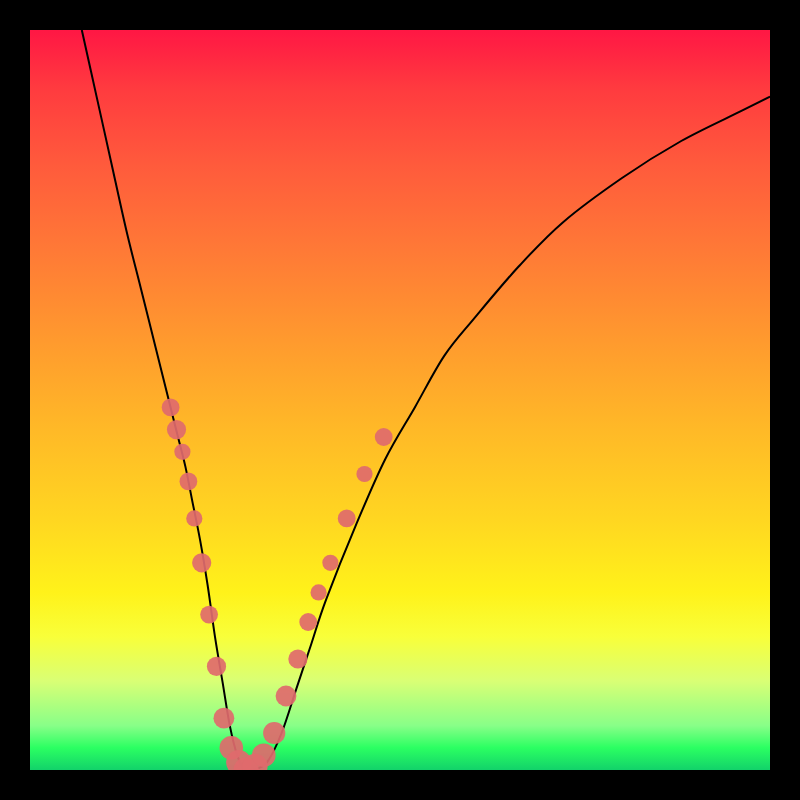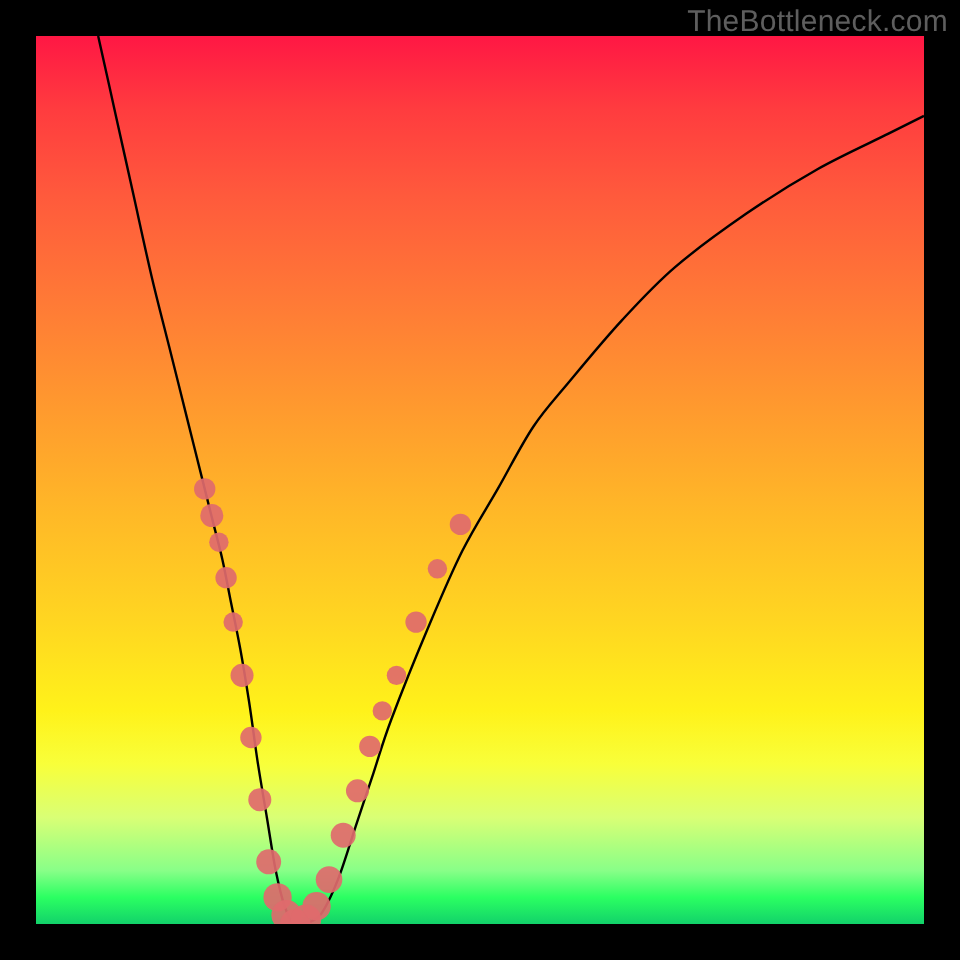--- a/index.html
+++ b/index.html
@@ -67,21 +67,20 @@
   .bead {
     fill: #e06a6d;
     opacity: 0.92;
   }
 </style>
 </head>
 <body>
 
 <div class="frame">
 
-  <div class="watermark">TheBottleneck.com</div>
 
   <div class="plot-area">
     <svg class="overlay" viewBox="0 0 740 740" preserveAspectRatio="none">
       <path id="curve-path" class="curve" d="M 51.8 0.0 C 54.3 11.1, 61.7 44.4, 66.6 66.6 C 71.5 88.8, 76.5 111.0, 81.4 133.2 C 86.3 155.4, 91.3 178.8, 96.2 199.8 C 101.1 220.8, 106.1 239.3, 111.0 259.0 C 115.9 278.7, 120.9 298.5, 125.8 318.2 C 130.7 337.9, 136.9 362.6, 140.6 377.4 C 144.3 392.2, 145.5 397.1, 148.0 407.0 C 150.5 416.9, 152.9 425.5, 155.4 436.6 C 157.9 447.7, 160.3 461.3, 162.8 473.6 C 165.3 485.9, 167.7 497.0, 170.2 510.6 C 172.7 524.2, 175.1 539.0, 177.6 555.0 C 180.1 571.0, 182.5 590.8, 185.0 606.8 C 187.5 622.8, 189.9 636.4, 192.4 651.2 C 194.9 666.0, 197.3 683.3, 199.8 695.6 C 202.3 707.9, 204.7 717.8, 207.2 725.2 C 209.7 732.6, 212.1 737.5, 214.6 740.0 C 217.1 742.5, 218.3 741.2, 222.0 740.0 C 225.7 738.8, 231.9 738.8, 236.8 732.6 C 241.7 726.4, 246.7 715.3, 251.6 703.0 C 256.5 690.7, 261.5 673.4, 266.4 658.6 C 271.3 643.8, 276.3 629.0, 281.2 614.2 C 286.1 599.4, 288.6 589.5, 296.0 569.8 C 303.4 550.1, 315.7 519.2, 325.6 495.8 C 335.5 472.4, 345.3 448.9, 355.2 429.2 C 365.1 409.5, 374.9 394.7, 384.8 377.4 C 394.7 360.1, 404.5 340.4, 414.4 325.6 C 424.3 310.8, 431.7 303.4, 444.0 288.6 C 456.3 273.8, 473.6 252.8, 488.4 236.8 C 503.2 220.8, 515.5 207.2, 532.8 192.4 C 550.1 177.6, 572.3 161.6, 592.0 148.0 C 611.7 134.4, 631.5 122.1, 651.2 111.0 C 670.9 99.9, 695.6 88.8, 710.4 81.4 C 725.2 74.0, 735.1 69.1, 740.0 66.6"></path>
       <g id="beads">
           <circle cx="140.6" cy="377.4" r="8.9" class="bead"></circle>
           <circle cx="146.5" cy="399.6" r="9.6" class="bead"></circle>
           <circle cx="152.4" cy="421.8" r="8.1" class="bead"></circle>
           <circle cx="158.4" cy="451.4" r="8.9" class="bead"></circle>
           <circle cx="164.3" cy="488.4" r="8.1" class="bead"></circle>

